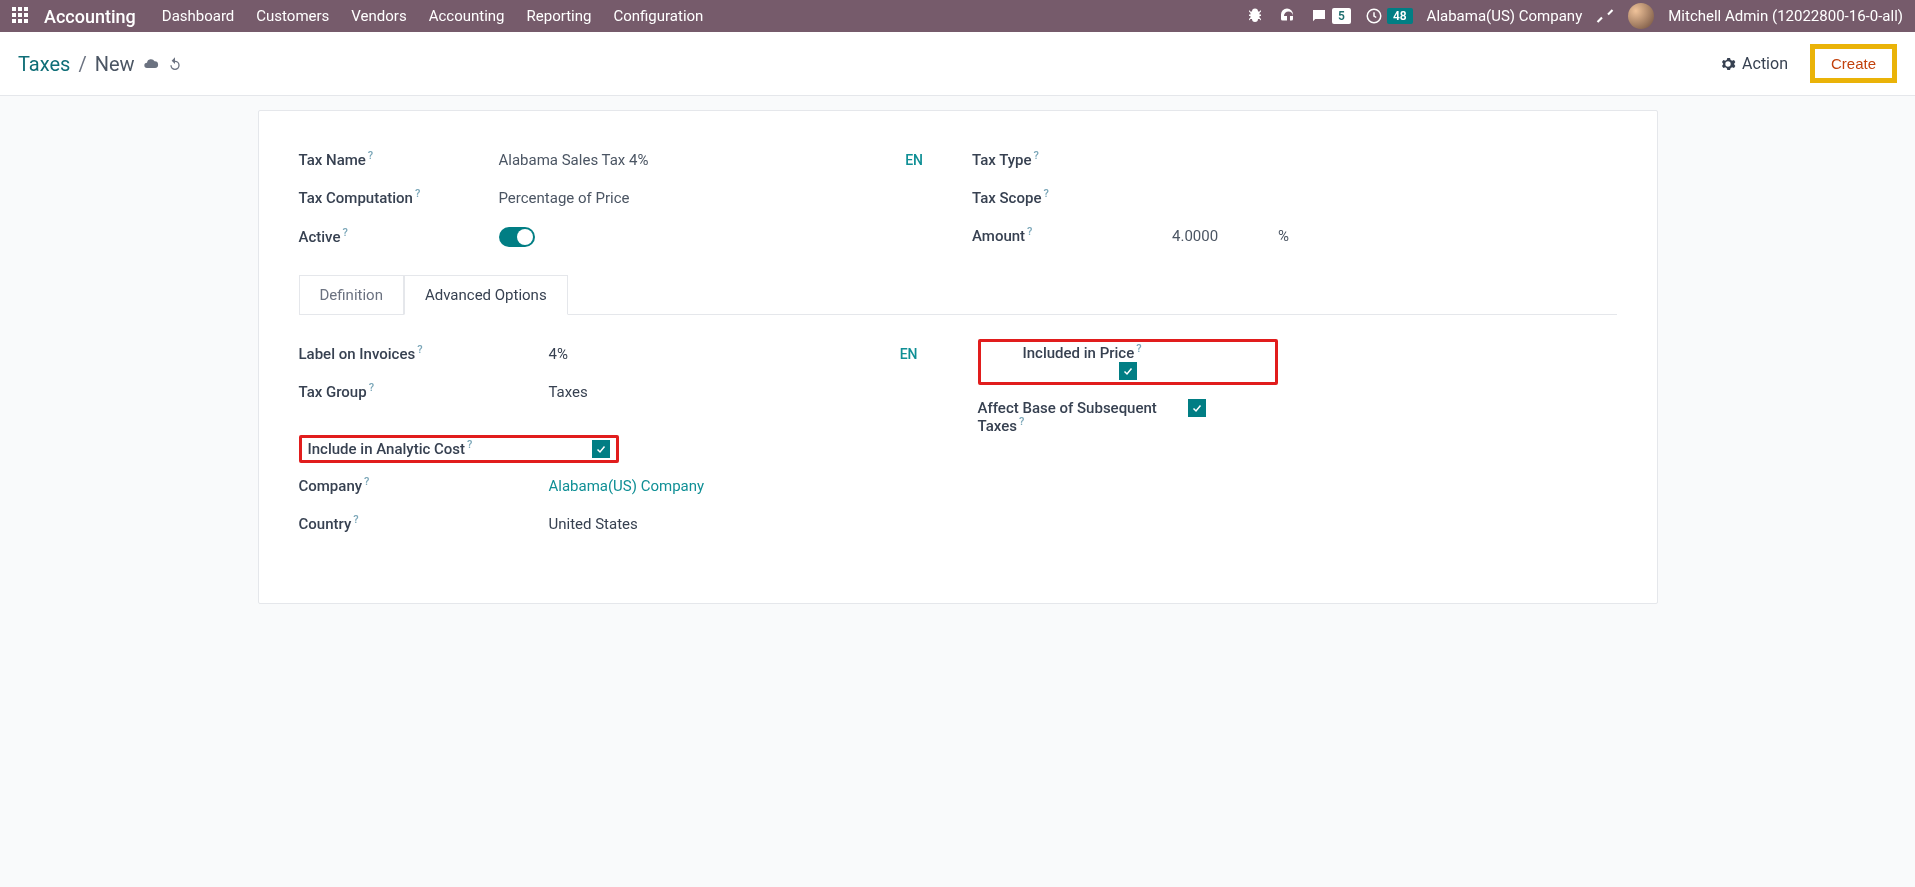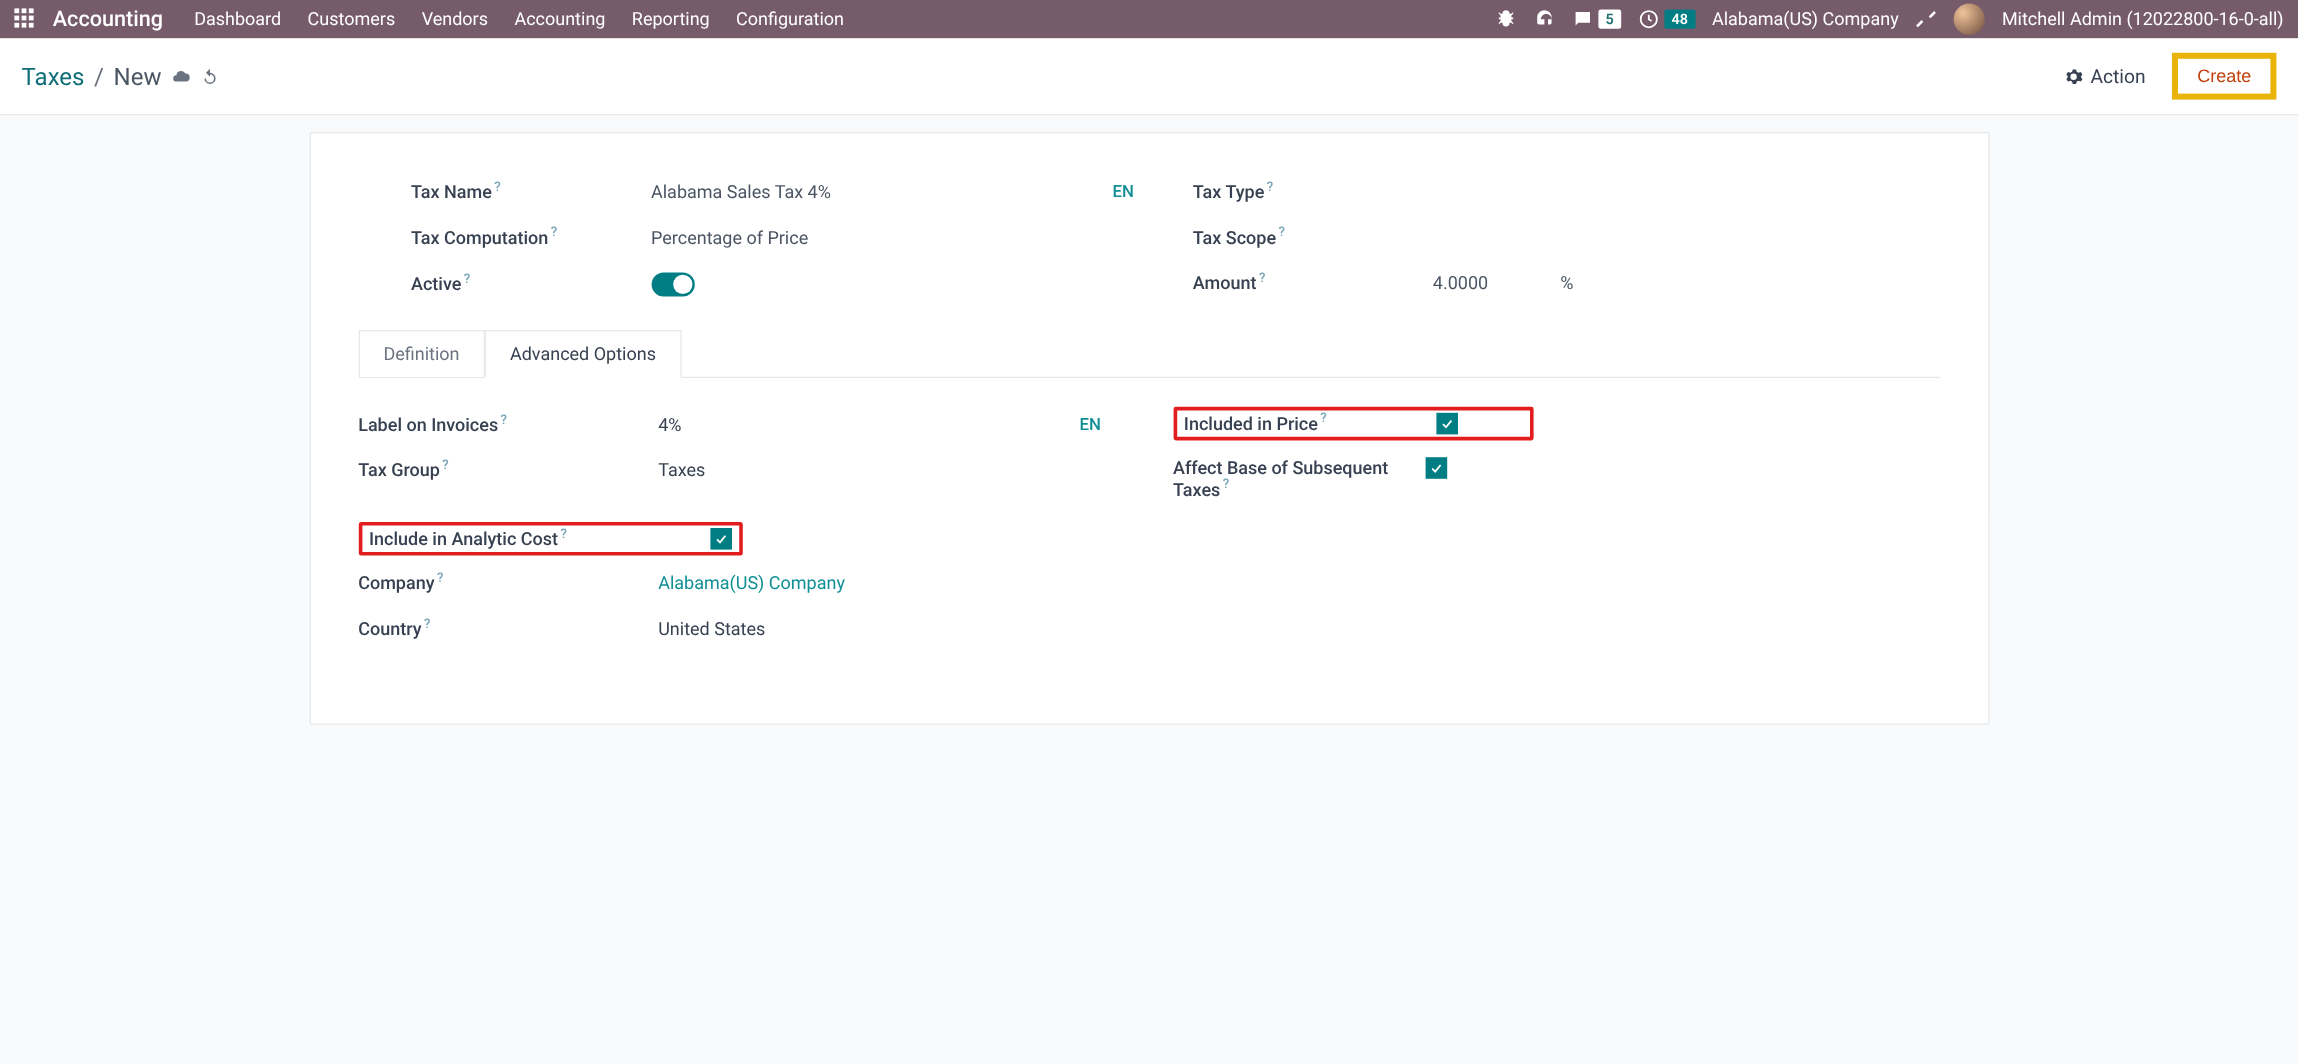--- a/index.html
+++ b/index.html
@@ -28,21 +28,21 @@
 .breadcrumb .sep { color: #6b7280; }
 .breadcrumb .current { color: #4b5563; }
 .bc-icon { width: 16px; height: 16px; fill: #6b7280; cursor: pointer; }
 .actionbar-right { margin-left: auto; display: flex; align-items: center; gap: 22px; }
 .action-link { color: #374151; font-size: 16px; display: flex; align-items: center; gap: 6px; cursor: pointer; }
 .create-btn { border: 5px solid #eab308; color: #c2410c; background: #fff; padding: 6px 16px; font-size: 15px; cursor: pointer; }
 
 
 .page { padding: 14px 0; }
 .card { max-width: 1400px; margin: 0 auto; background: #fff; border: 1px solid #e5e7eb; border-radius: 2px; padding: 30px 40px 60px 40px; }
-.form-grid { display: grid; grid-template-columns: 1fr 1fr; gap: 0 29px; margin-left: 44px; }
+.form-grid { display: grid; grid-template-columns: 1fr 1fr; gap: 0 29px; }
 .field-row { display: flex; align-items: center; padding: 10px 0; }
 .field-label { width: 200px; font-weight: 500; color: #374151; font-size: 15px; position: relative; }
 .field-label .q { color: #7aa6b8; font-size: 11px; position: relative; top: -6px; margin-left: 2px; }
 .field-value { flex: 1; color: #4b5563; font-size: 15px; }
 .muted { color: #9ca3af; }
 .tag-en { color: #0f8f95; font-size: 14px; font-weight: 500; margin-left: auto; padding-right: 20px; }
 .amount-row { display: flex; align-items: center; gap: 60px; }
 
 
 .toggle { width: 36px; height: 20px; background: #017e84; border-radius: 20px; position: relative; cursor: pointer; }
@@ -57,21 +57,21 @@
 
 .adv-grid { display: grid; grid-template-columns: 1fr 1fr; gap: 0 40px; padding-top: 20px; }
 .adv-row { display: flex; align-items: center; padding: 10px 0; }
 .adv-label { width: 250px; font-weight: 500; font-size: 15px; color: #374151; }
 .adv-label .q { color: #7aa6b8; font-size: 11px; position: relative; top: -6px; margin-left: 2px; }
 .adv-value { flex: 1; font-size: 15px; color: #374151; }
 .link-val { color: #0f8f95; }
 .checkbox { width: 18px; height: 18px; background: #017e84; display: inline-flex; align-items: center; justify-content: center; cursor: pointer; }
 .checkbox svg { width: 12px; height: 12px; fill: none; stroke: #fff; stroke-width: 3; }
 .redbox { border: 3px solid #e11d1d; border-radius: 2px; padding: 2px 6px; display: inline-flex; align-items: center; gap: 14px; }
-.redbox-wide { border: 3px solid #e11d1d; border-radius: 2px; padding: 2px 6px; display: flex; align-items: center; }
+.redbox-wide { border: 3px solid #e11d1d; border-radius: 2px; padding: 2px 6px; display: flex; align-items: center; flex-direction: column; }
 .redbox-wide .adv-label { width: 230px; }
 </style>
 </head>
 <body>
 
 <div class="topnav">
   <div class="apps-icon">
     <span></span>
       <span></span>
       <span></span>

